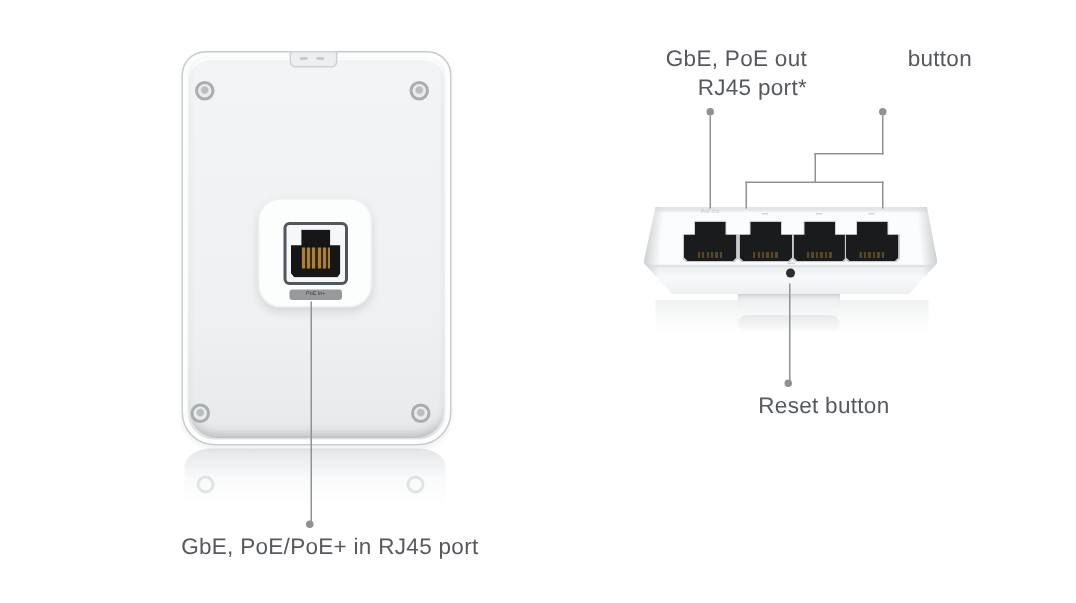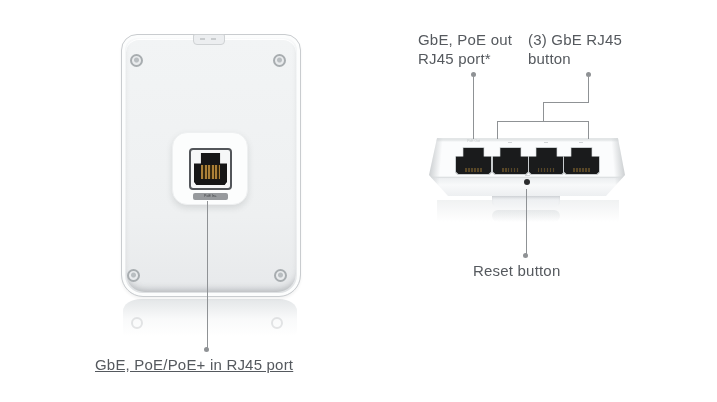--- a/index.html
+++ b/index.html
@@ -5,21 +5,21 @@
   html,body { margin:0; padding:0; background:#ffffff; }
   .canvas {
     position:relative; width:717px; height:402px; background:#ffffff;
     font-family:"Liberation Sans", sans-serif; overflow:hidden;
   }
 
   
   .cline { position:absolute; background:#8f9295; z-index:6; }
   .cdot  { position:absolute; width:5px; height:5px; border-radius:50%; background:#8f9295; z-index:6; }
   .ctext { position:absolute; font-size:15px; line-height:19px; color:#55595e;
-           text-align:left; letter-spacing:.2px; z-index:6; }
+           text-align:right; letter-spacing:.2px; z-index:6; }
 
   
   .dev1 {
     position:absolute; left:121px; top:34px; width:178px; height:261px;
     border:1px solid #c9cccf; border-radius:16px 16px 22px 22px;
     background:linear-gradient(180deg,#fafbfc 0px,#f4f6f7 12px,#f1f3f4 60%,#e9ebed 92%,#dcdfe1 100%);
     box-shadow:inset 0 0 0 3px #fcfdfd, 0 2px 3px rgba(0,0,0,.05); z-index:2;
   }
   .dev1-face {
     position:absolute; left:4px; top:4px; right:4px; bottom:4px;
@@ -145,28 +145,27 @@
 
   </div>
 
   <div class="refl1">
     <div class="ghost-screw" style="left:8px; top:18px;"></div>
     <div class="ghost-screw" style="left:148px; top:18px;"></div>
   </div>
 
   <div class="cline" style="left:207px; top:201px; width:1px; height:147px;"></div>
   <div class="cdot" style="left:204px; top:347px;"></div>
-  <div class="ctext" style="left:95px; top:355px; width:224px;text-decoration:underline;">GbE, PoE/PoE+ in RJ45 port</div>
+  <div class="ctext" style="left:95px; top:355px; width:224px;">GbE, PoE/PoE+ in RJ45 port</div>
 
   <div class="ctext" style="left:418px; top:30px; width:120px;">
     <div>GbE, PoE out</div>
     <div>RJ45 port*</div>
   </div>
   <div class="ctext" style="left:528px; top:30px; width:120px;">
-    <div>(3) GbE RJ45</div>
     <div>button</div>
   </div>
 
   <div class="cdot" style="left:471px; top:72px;"></div>
   <div class="cline" style="left:473px; top:77px; width:1px; height:62px;"></div>
 
   <div class="cdot" style="left:586px; top:72px;"></div>
   <div class="cline" style="left:588px; top:77px; width:1px; height:26px;"></div>
   <div class="cline" style="left:543px; top:102px; width:46px; height:1px;"></div>
   <div class="cline" style="left:543px; top:102px; width:1px; height:20px;"></div>

